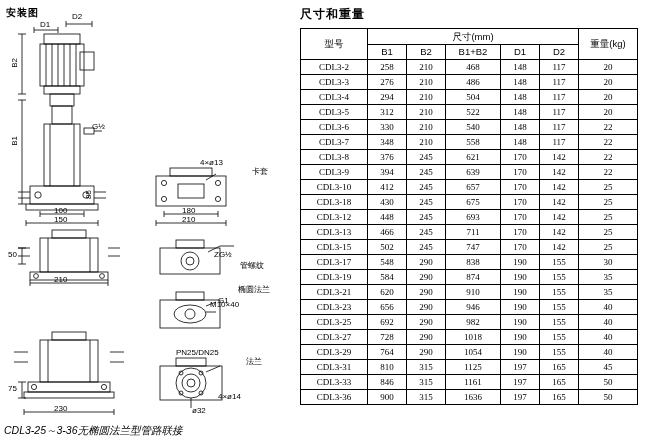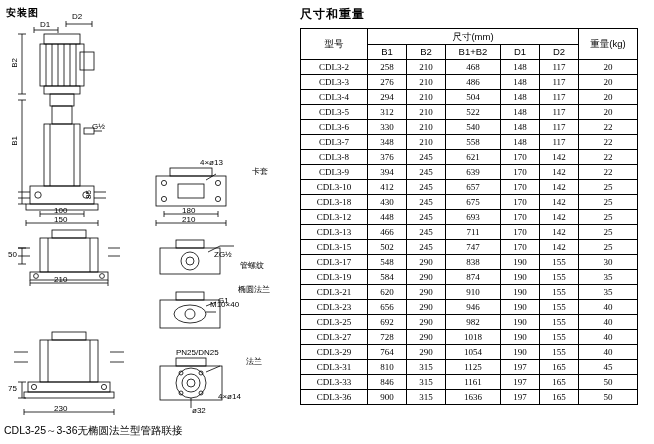--- a/index.html
+++ b/index.html
@@ -26,20 +26,21 @@
     left: 6px; top: 6px;
     font-size: 10px;
     font-weight: bold;
     letter-spacing: 1px;
   }
   #left-caption {
     position: absolute;
     left: 4px; top: 424px;
     font-size: 10.5px;
     white-space: nowrap;
+    font-style: italic;
   }
   .dwg-label {
     position: absolute;
     font-size: 8px;
     white-space: nowrap;
     font-family: "Liberation Sans", sans-serif;
   }
   .dwg-label.vert {
     writing-mode: vertical-rl;
     transform: rotate(180deg);

